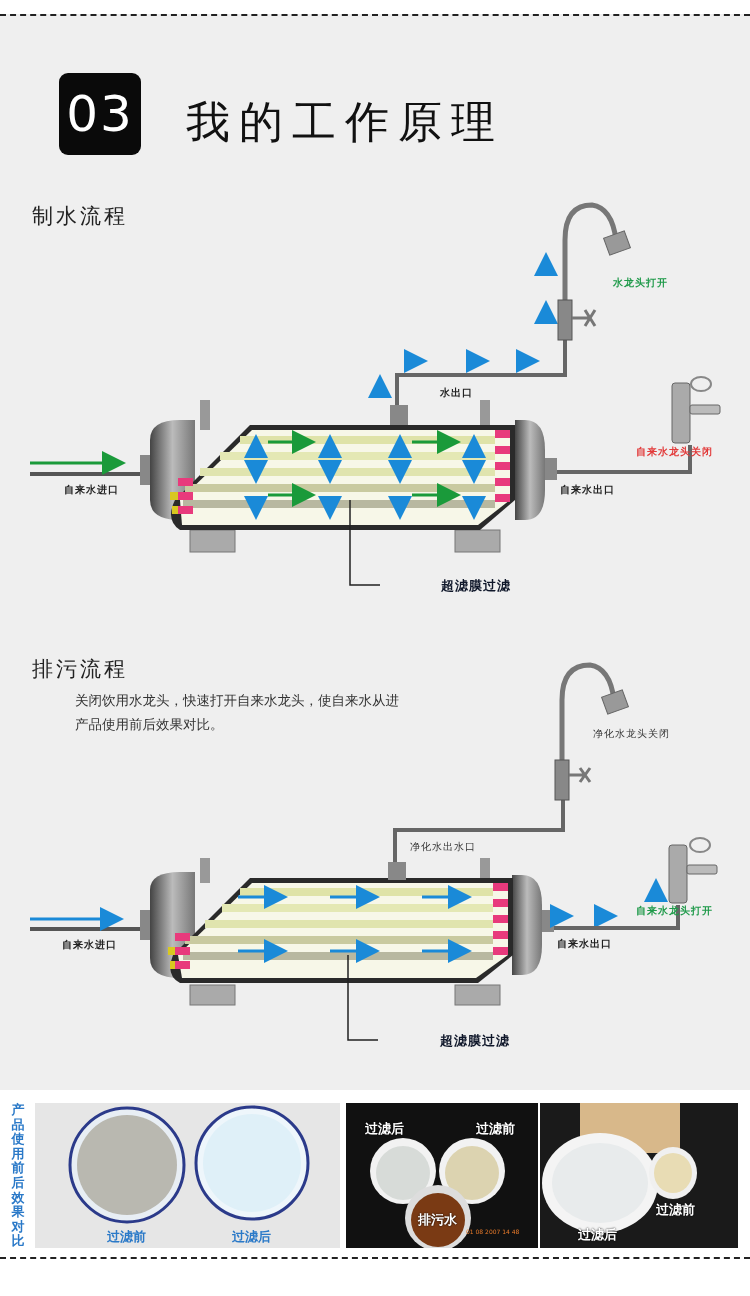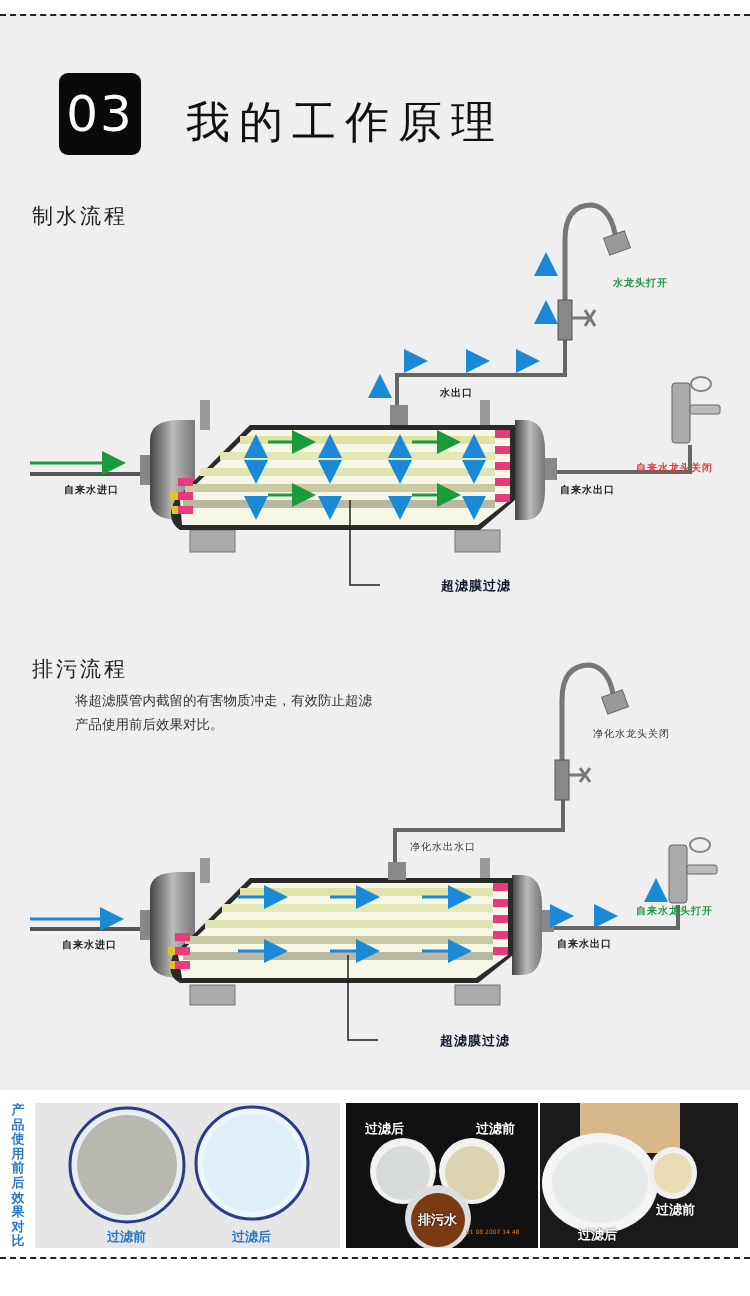--- a/index.html
+++ b/index.html
@@ -3,21 +3,21 @@
 <meta charset="utf-8">
 <style>
   html,body{margin:0;padding:0;}
   body{width:750px;height:1296px;position:relative;background:#ffffff;font-family:"DejaVu Sans","Liberation Sans",sans-serif;overflow:hidden;}
   .panel{position:absolute;left:0;top:14px;width:750px;height:1076px;background:#efefef;}
   .dash{position:absolute;left:0;width:750px;height:0;border-top:2px dashed #222;}
   .badge{position:absolute;left:23px;top:73px;width:82px;height:82px;background:#0a0a0a;border-radius:9px;color:#fff;font-size:50px;line-height:82px;text-align:center;font-family:"DejaVu Sans",sans-serif;letter-spacing:2px;margin-left:36px;}
   .title{position:absolute;left:138px;top:92px;font-size:44px;color:#111;letter-spacing:9px;line-height:60px;margin-left:48px;}
   .sec{position:absolute;left:32px;font-size:21px;color:#222;letter-spacing:3px;}
   .lbl{position:absolute;font-size:10px;font-weight:bold;color:#222;white-space:nowrap;letter-spacing:1px;}
-  .lbl.red{color:#e23a3a;margin-top:16px;}
+  .lbl.red{color:#e23a3a;}
   .lbl.green{color:#1f9a4a;}
   .lbl.blue{color:#0f172a;font-size:13px;text-align:right;}
   .lbl.norm{font-weight:normal;color:#333;}
   .desc{position:absolute;left:75px;top:688px;width:420px;font-size:13.5px;line-height:24px;color:#333;}
   .desc div{white-space:nowrap;}
   svg{position:absolute;left:0;top:0;}
   .compare{position:absolute;left:0;top:1095px;width:750px;height:160px;background:#fff;}
   .vtext{position:absolute;left:9px;top:1103px;width:18px;font-size:13px;line-height:14.6px;color:#2a79c8;font-weight:bold;text-align:center;word-break:break-all;}
   .photo{position:absolute;overflow:hidden;}
   .plbl{position:absolute;font-size:13px;color:#2a79c8;font-weight:bold;}
@@ -209,21 +209,21 @@
 
 <div class="lbl" style="left:64px;top:483px">自来水进口</div>
 <div class="lbl" style="left:440px;top:386px">水出口</div>
 <div class="lbl" style="left:560px;top:483px">自来水出口</div>
 <div class="lbl green" style="left:613px;top:276px">水龙头打开</div>
 <div class="lbl red" style="left:636px;top:445px">自来水龙头关闭</div>
 <div class="lbl blue" style="left:441px;top:577px">超滤膜过滤</div>
 
 <div class="sec" style="top:655px">排污流程</div>
 <div class="desc">
-  <div>将超滤膜管内截留的有害物质冲走，有效防止超滤</div>
+  <div>关闭饮用水龙头，快速打开自来水龙头，使自来水从进</div>
   <div>产品使用前后效果对比。</div>
 </div>
 <div class="lbl" style="left:62px;top:938px">自来水进口</div>
 <div class="lbl norm" style="left:410px;top:840px">净化水出水口</div>
 <div class="lbl" style="left:557px;top:937px">自来水出口</div>
 <div class="lbl norm" style="left:593px;top:727px">净化水龙头关闭</div>
 <div class="lbl green" style="left:636px;top:904px">自来水龙头打开</div>
 <div class="lbl blue" style="left:440px;top:1032px">超滤膜过滤</div>
 
 <div class="compare"></div>

